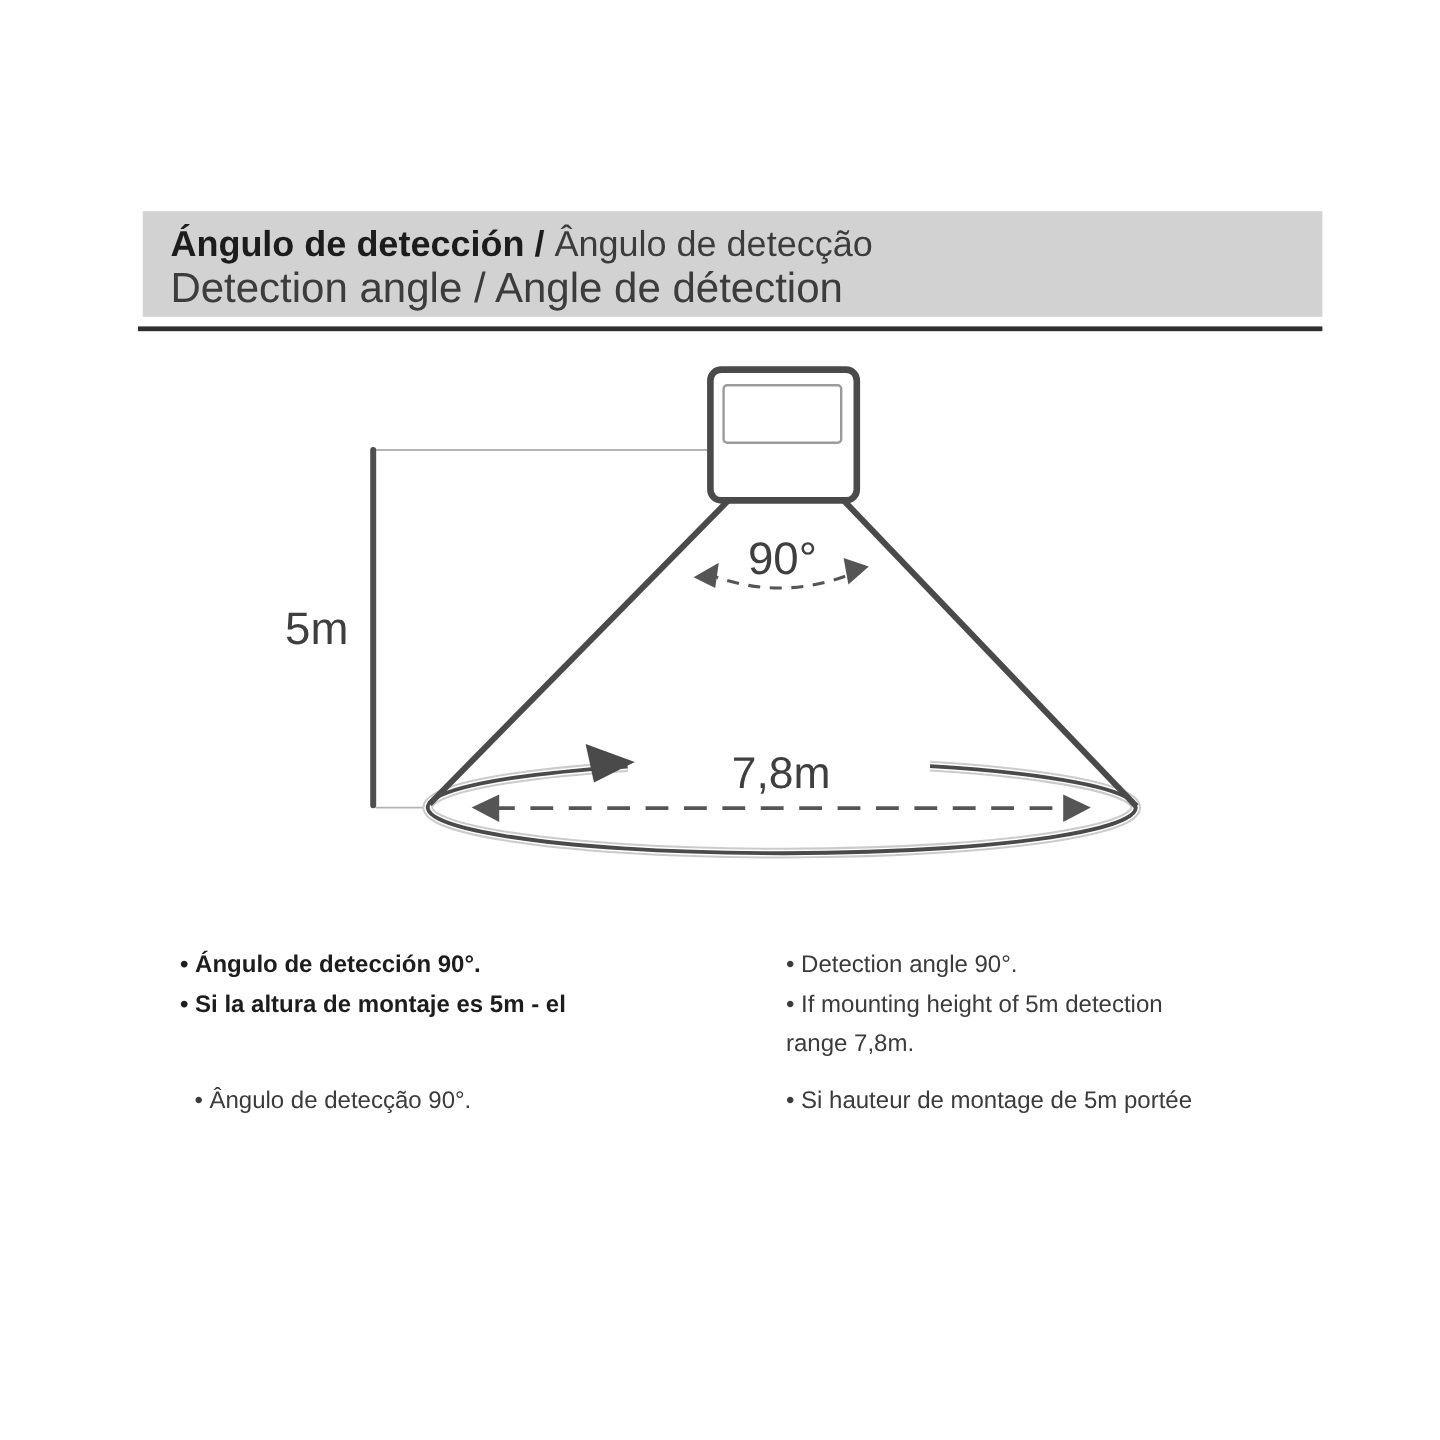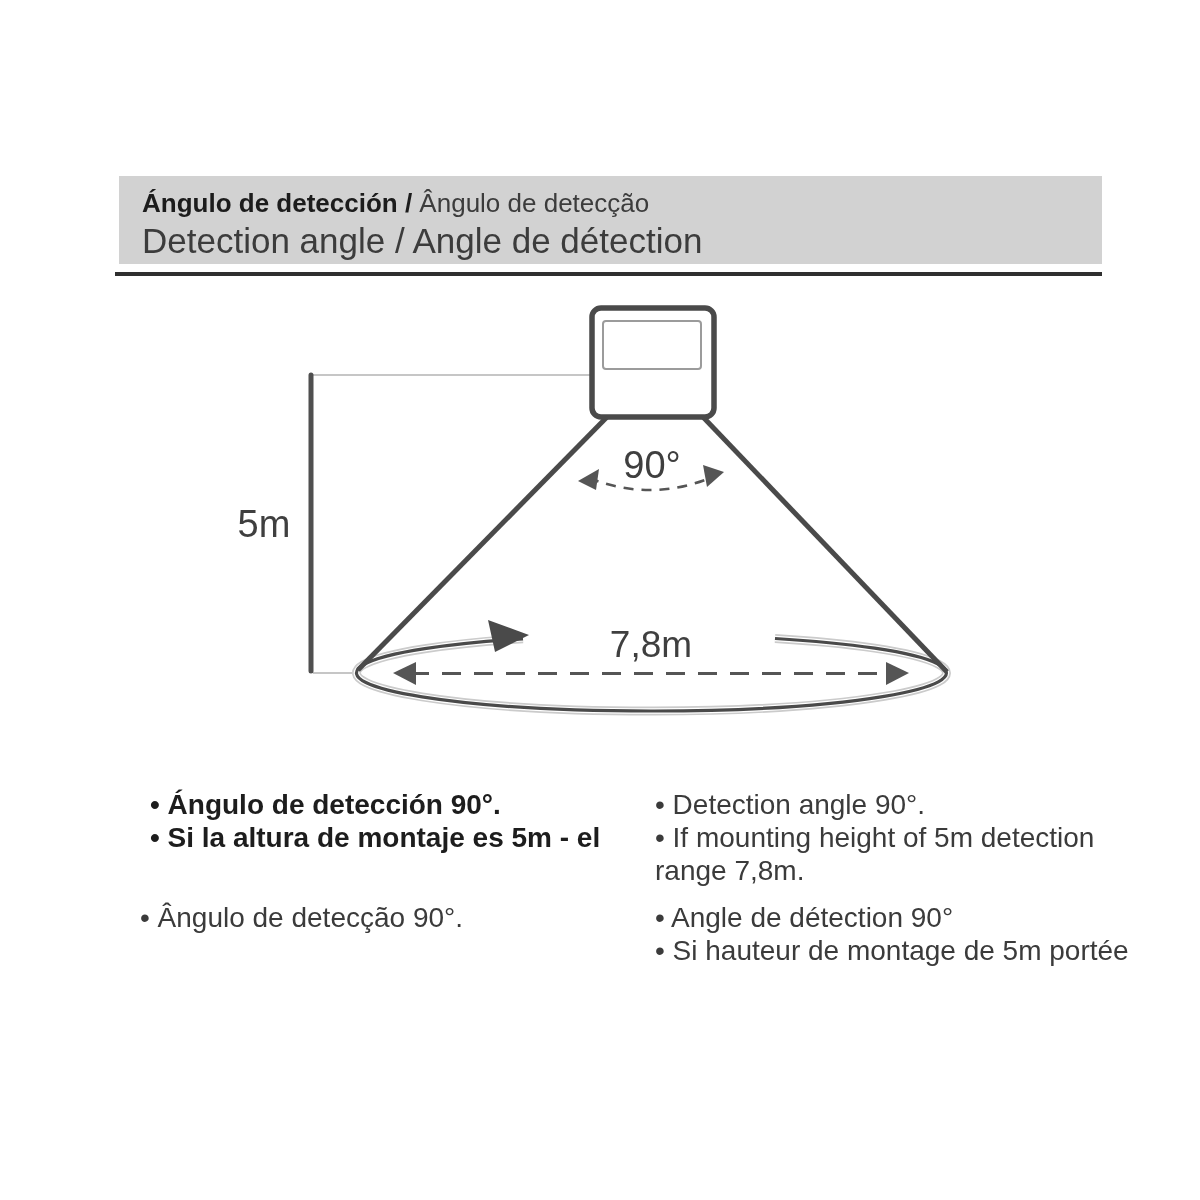--- a/index.html
+++ b/index.html
@@ -5,35 +5,35 @@
   html,body{margin:0;padding:0;}
   body{
     width:1200px;height:1200px;position:relative;background:#ffffff;
     font-family:"Liberation Sans", sans-serif;
     -webkit-font-smoothing:antialiased;
   }
   .title-box{
     position:absolute;left:119px;top:176px;width:983px;height:88px;
     background:#d2d2d2;box-sizing:border-box;padding:9px 0 0 23px;
   }
-  .title-line1{font-size:26px;line-height:37px;color:#3c3c3c;white-space:nowrap;}
+  .title-line1{font-size:30px;line-height:37px;color:#3c3c3c;white-space:nowrap;}
   .title-line1 .bold{font-weight:bold;color:#1c1c1c;}
   .title-line2{font-size:35px;line-height:37px;color:#3c3c3c;white-space:nowrap;}
   .title-rule{
     position:absolute;left:115px;top:272px;width:987px;height:4px;background:#2f2f2f;
   }
   .diagram-svg{position:absolute;left:0;top:0;width:1200px;height:1200px;}
   .diagram-label{fill:#3f3f3f;}
   .note{
-    position:absolute;width:490px;font-size:28px;line-height:33px;color:#3b3b3b;
+    position:absolute;width:490px;font-size:20px;line-height:33px;color:#3b3b3b;
   }
   .note .line{white-space:nowrap;}
   .note-es{left:150px;top:788px;font-weight:bold;color:#1d1d1d;}
   .note-en{left:655px;top:788px;}
-  .note-pt{left:140px;top:901px;}
+  .note-pt{left:162px;top:901px;}
   .note-fr{left:655px;top:901px;}
 </style>
 </head>
 <body>
 
 <div class="title-box">
   <div class="title-line1"><span class="bold">Ángulo de detección /</span><span> Ângulo de detecção</span></div>
   <div class="title-line2">Detection angle / Angle de détection</div>
 </div>
 <div class="title-rule"></div>
@@ -78,15 +78,14 @@
   <div class="line">• Detection angle 90°.</div>
   <div class="line">• If mounting height of 5m detection</div>
   <div class="line">range 7,8m.</div>
 </div>
 
 <div class="note note-pt">
   <div class="line">• Ângulo de detecção 90°.</div>
 </div>
 
 <div class="note note-fr">
-  <div class="line">• Angle de détection 90°</div>
   <div class="line">• Si hauteur de montage de 5m portée</div>
 </div>
 
 </body></html>

